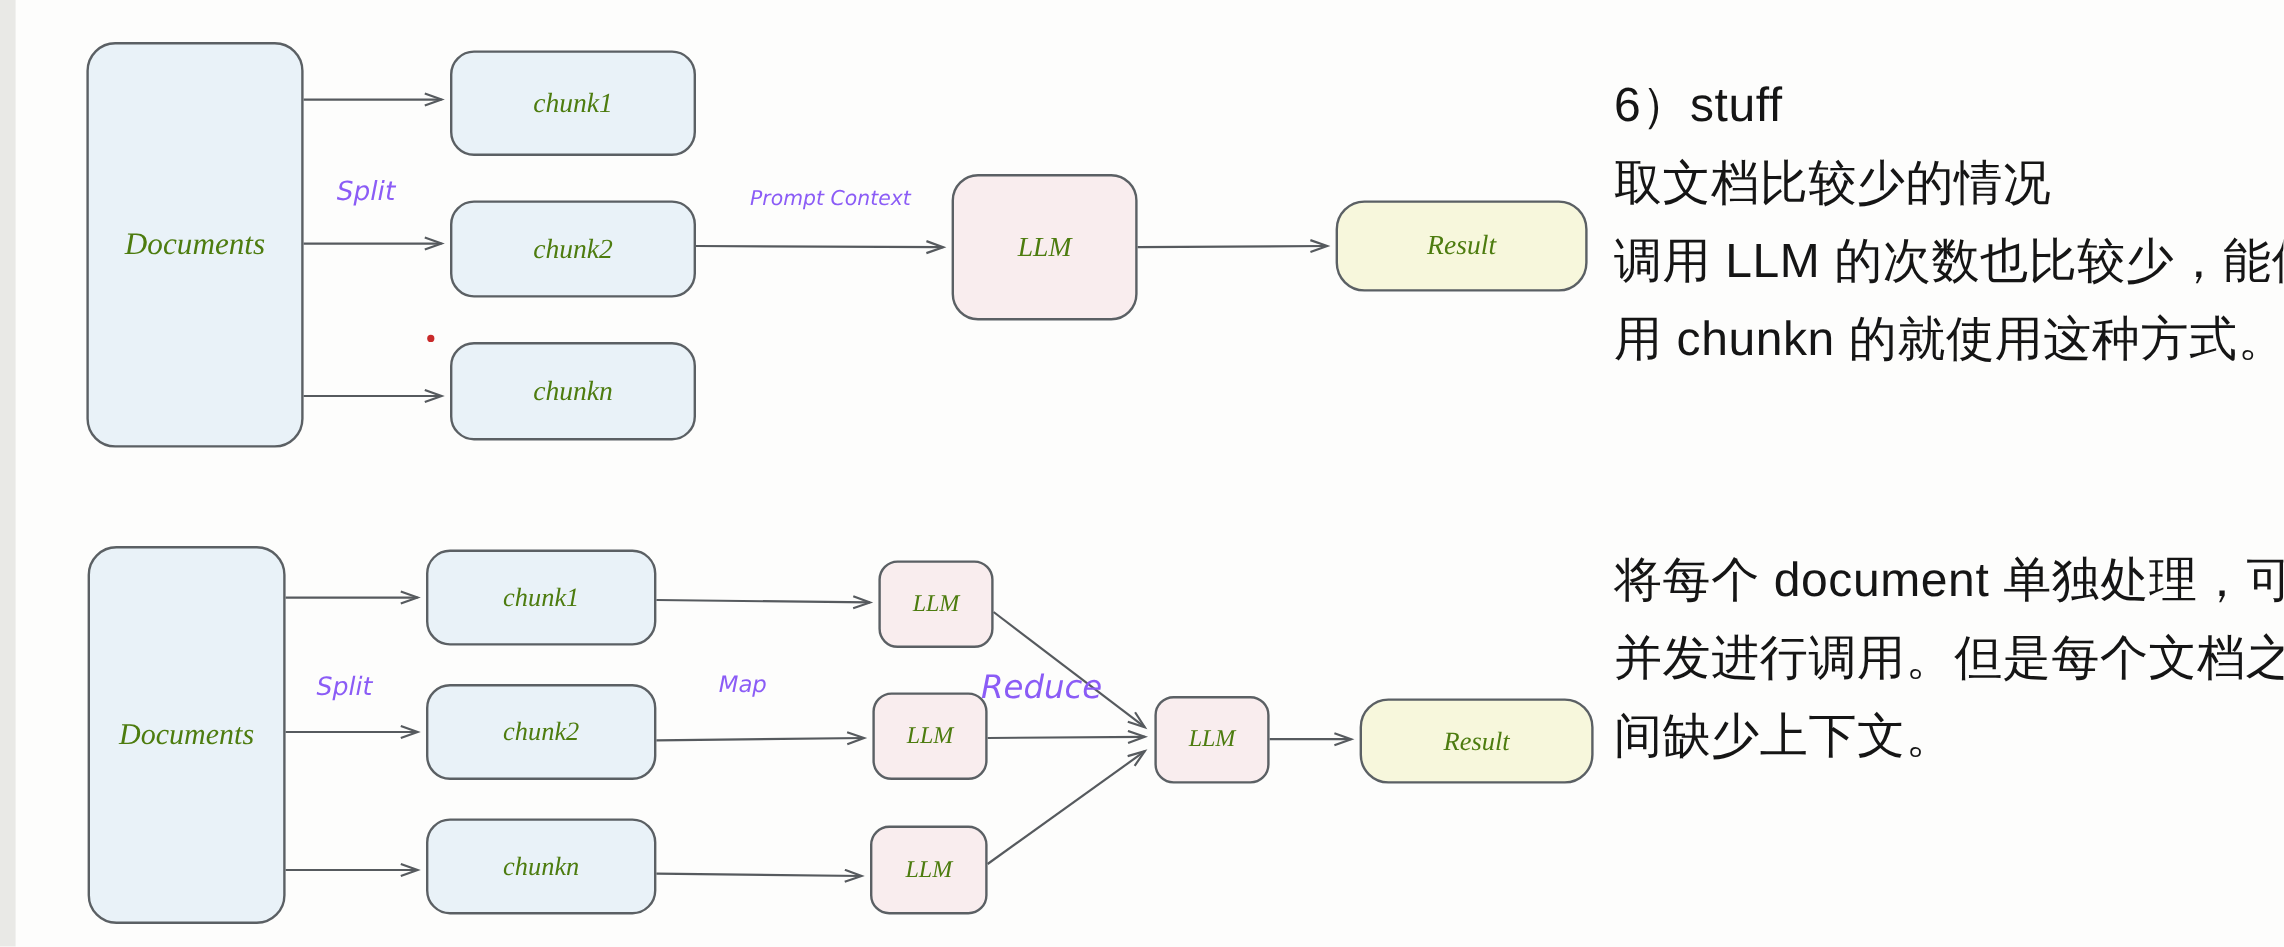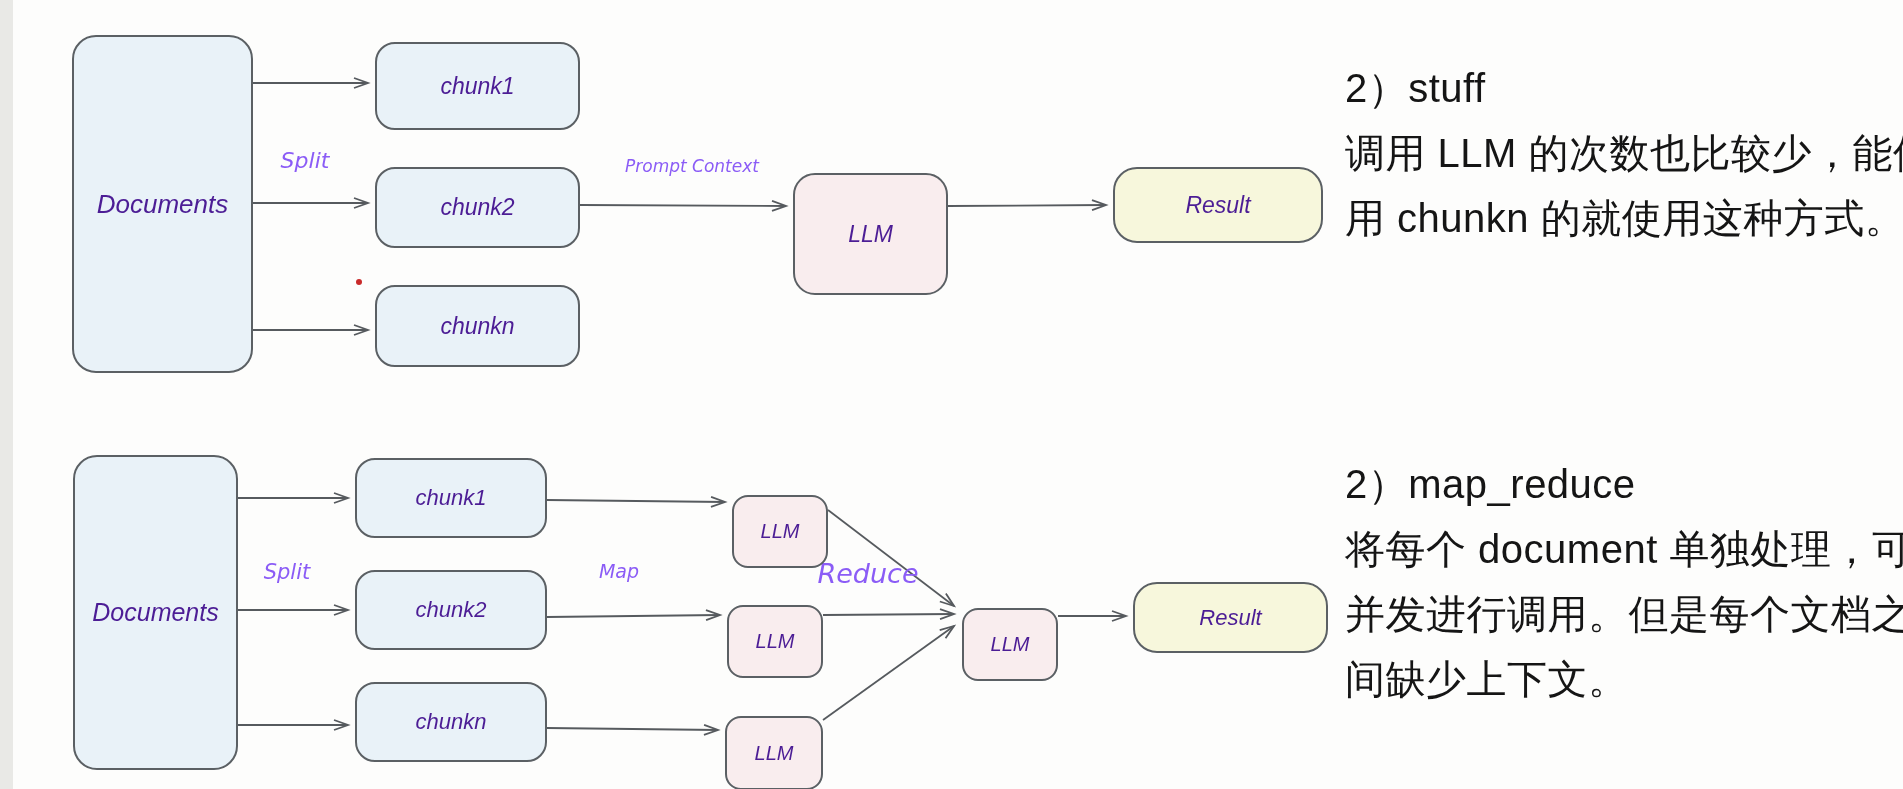--- a/index.html
+++ b/index.html
@@ -3,26 +3,26 @@
 <meta charset="utf-8">
 <style>
   html,body{margin:0;padding:0;background:#fdfdfc;}
   .canvas{
     position:relative;width:1903px;height:789px;overflow:hidden;
     background:#fdfdfc;font-family:"Liberation Sans",sans-serif;
   }
   .edge-strip{position:absolute;left:0;top:0;width:13px;height:789px;background:#e9e9e6;}
   .box{
     position:absolute;display:flex;align-items:center;justify-content:center;
-    border:2px solid #5b6064;color:#4c1d95;
-    font-family:Liberation Sans, sans-serif;font-style:italic;
+    border:2px solid #5b6064;color:#4d7c0f;
+    font-family:Liberation Serif, serif;font-style:italic;
     box-sizing:border-box;
   }
   .blue{background:#e9f2f8;}
-  .pink{background:#f9edee;margin-top:28px;}
+  .pink{background:#f9edee;}
   .yellow{background:#f7f7dc;}
   .conn-label{
     position:absolute;text-align:center;color:#8b5cf6;
     font-family:"DejaVu Sans",sans-serif;font-style:italic;font-weight:500;
     font-size:21px;
   }
   .arrows{position:absolute;left:0;top:0;pointer-events:none;}
   .red-dot{position:absolute;width:6px;height:6px;border-radius:50%;background:#c92a2a;}
   .notes{
     position:absolute;color:#151515;font-size:40px;line-height:65px;
@@ -120,24 +120,24 @@
 
   <div class="box pink" style="left:962px;top:580px;width:96px;height:73px;border-radius:16px;font-size:20px;">
     <span>LLM</span>
   </div>
 
   <div class="box yellow" style="left:1133px;top:582px;width:195px;height:71px;border-radius:24px;font-size:22px;">
     <span>Result</span>
   </div>
 
   <div class="notes" style="left:1345px;top:56px;width:558px;">
-    <div class="heading">2）stuff</div>
+    <div class="heading">6）stuff</div>
+    <div>取文档比较少的情况</div>
     <div>调用 LLM 的次数也比较少，能使</div>
     <div>用 chunkn 的就使用这种方式。</div>
   </div>
 
   <div class="notes" style="left:1345px;top:452px;width:558px;">
-    <div class="heading">2）map_reduce</div>
     <div>将每个 document 单独处理，可以</div>
     <div>并发进行调用。但是每个文档之</div>
     <div>间缺少上下文。</div>
   </div>
 </div>
 
 </body></html>

